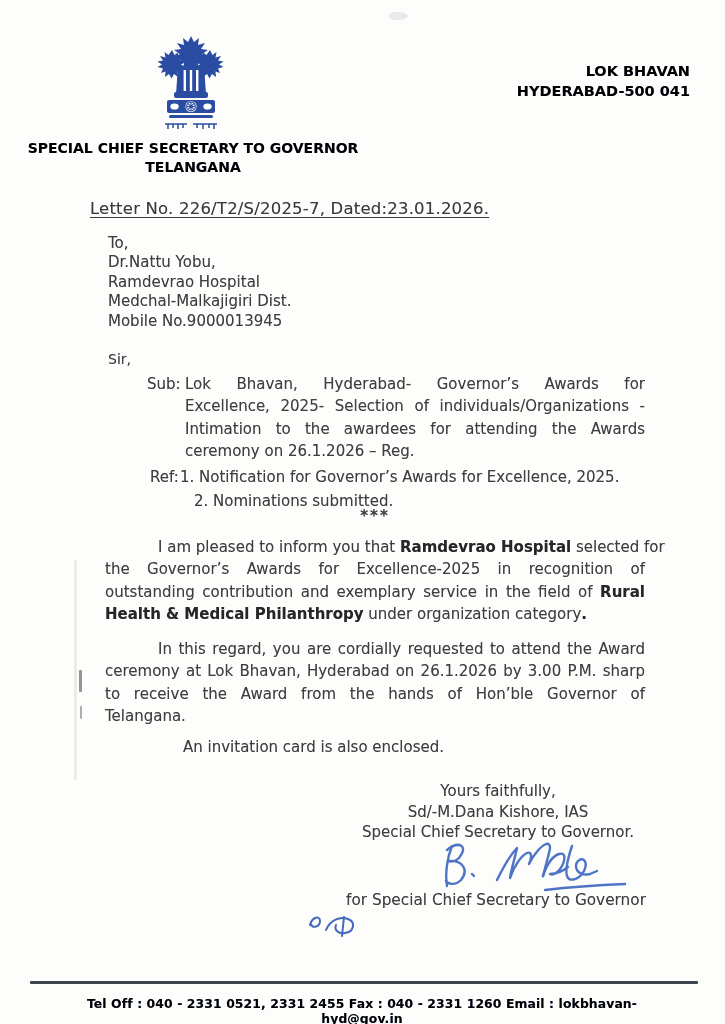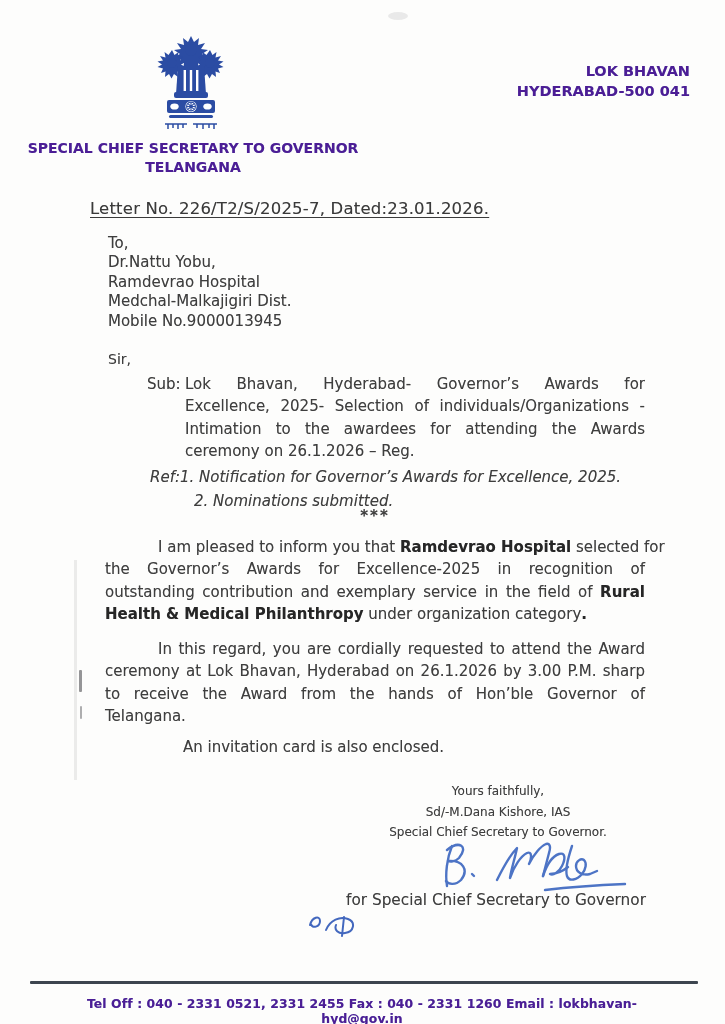--- a/index.html
+++ b/index.html
@@ -1,51 +1,51 @@
 <!DOCTYPE html>
 <html><head>
 <meta charset="utf-8">
 <style>
   html,body{margin:0;padding:0;background:#ffffff;}
   .page{
     position:relative;width:725px;height:1024px;background:#fdfdfc;overflow:hidden;
     font-family:"DejaVu Sans","Liberation Sans",sans-serif;color:#3e3e3e;
   }
   .soft{text-shadow:0 0 .6px rgba(70,70,70,.4);}
-  .blue{color:#4c1d95;text-shadow:0 0 .6px rgba(43,76,163,.45);}
+  .blue{color:#000000;text-shadow:0 0 .6px rgba(43,76,163,.45);}
   .abs{position:absolute;}
   
   .office-title{left:12px;top:139px;width:362px;text-align:center;font-weight:bold;font-size:14px;line-height:18.5px;}
   .hq-address{top:62px;right:35px;text-align:right;font-weight:bold;font-size:14.5px;line-height:19.5px;}
   
   .ref-line{left:90px;top:199px;width:570px;text-align:left;font-size:16.5px;color:#3a3a3a;
     text-decoration:underline;text-underline-offset:3px;letter-spacing:.2px;}
   
   .to-block{left:108px;top:234px;font-size:15px;line-height:19.4px;}
   .salutation{left:108px;top:351px;font-size:14px;}
   
   .sub-block{left:147px;top:373px;width:498px;display:flex;font-size:15px;line-height:22.3px;}
   .sub-label{width:38px;flex:none;}
   .sub-text{flex:1;}
-  .refs-block{left:150px;top:466px;width:500px;display:flex;font-size:15px;line-height:23.5px;font-style:italic;}
+  .refs-block{left:150px;top:466px;width:500px;display:flex;font-size:15px;line-height:23.5px;}
   .refs-label{width:30px;flex:none;}
   .refs-items{flex:1;}
   .refs-items .rline:nth-child(2){padding-left:14px;}
   .separator{left:105px;top:507px;width:540px;text-align:center;font-weight:bold;font-size:15px;letter-spacing:2px;}
   
   .para{left:105px;width:540px;font-size:15px;}
   .p1{top:536px;}
   .p2{top:638px;}
   .jl{text-align:justify;text-align-last:justify;line-height:22.3px;white-space:nowrap;}
   .jl.last{text-align-last:left;}
   .indent1 .jl:first-child{padding-left:53px;}
   .b{font-weight:bold;color:#262626;}
   .enclosure{left:183px;top:738px;font-size:15px;}
   
-  .closing{left:347px;top:781px;width:302px;text-align:center;font-size:12px;line-height:20.6px;}
+  .closing{left:347px;top:781px;width:302px;text-align:center;font-size:15px;line-height:20.6px;}
   .signed-for{left:340px;top:891px;width:312px;text-align:center;font-size:15.3px;}
   
   .footer-rule{left:30px;top:981px;width:668px;height:2.5px;background:#3d454f;border-radius:1px;}
   .footer-text{left:62px;top:996px;width:600px;text-align:center;font-weight:bold;font-size:12.4px;letter-spacing:.1px;}
   
   .streak{left:74px;top:560px;width:3px;height:220px;background:rgba(140,140,140,.16);}
   .dash1{left:79px;top:670px;width:2.5px;height:22px;background:rgba(45,45,50,.5);border-radius:1px;}
   .dash2{left:80px;top:706px;width:2px;height:13px;background:rgba(45,45,50,.38);border-radius:1px;}
   .smudge{left:388px;top:12px;width:20px;height:8px;background:rgba(120,120,130,.15);border-radius:50%;}
 </style>

